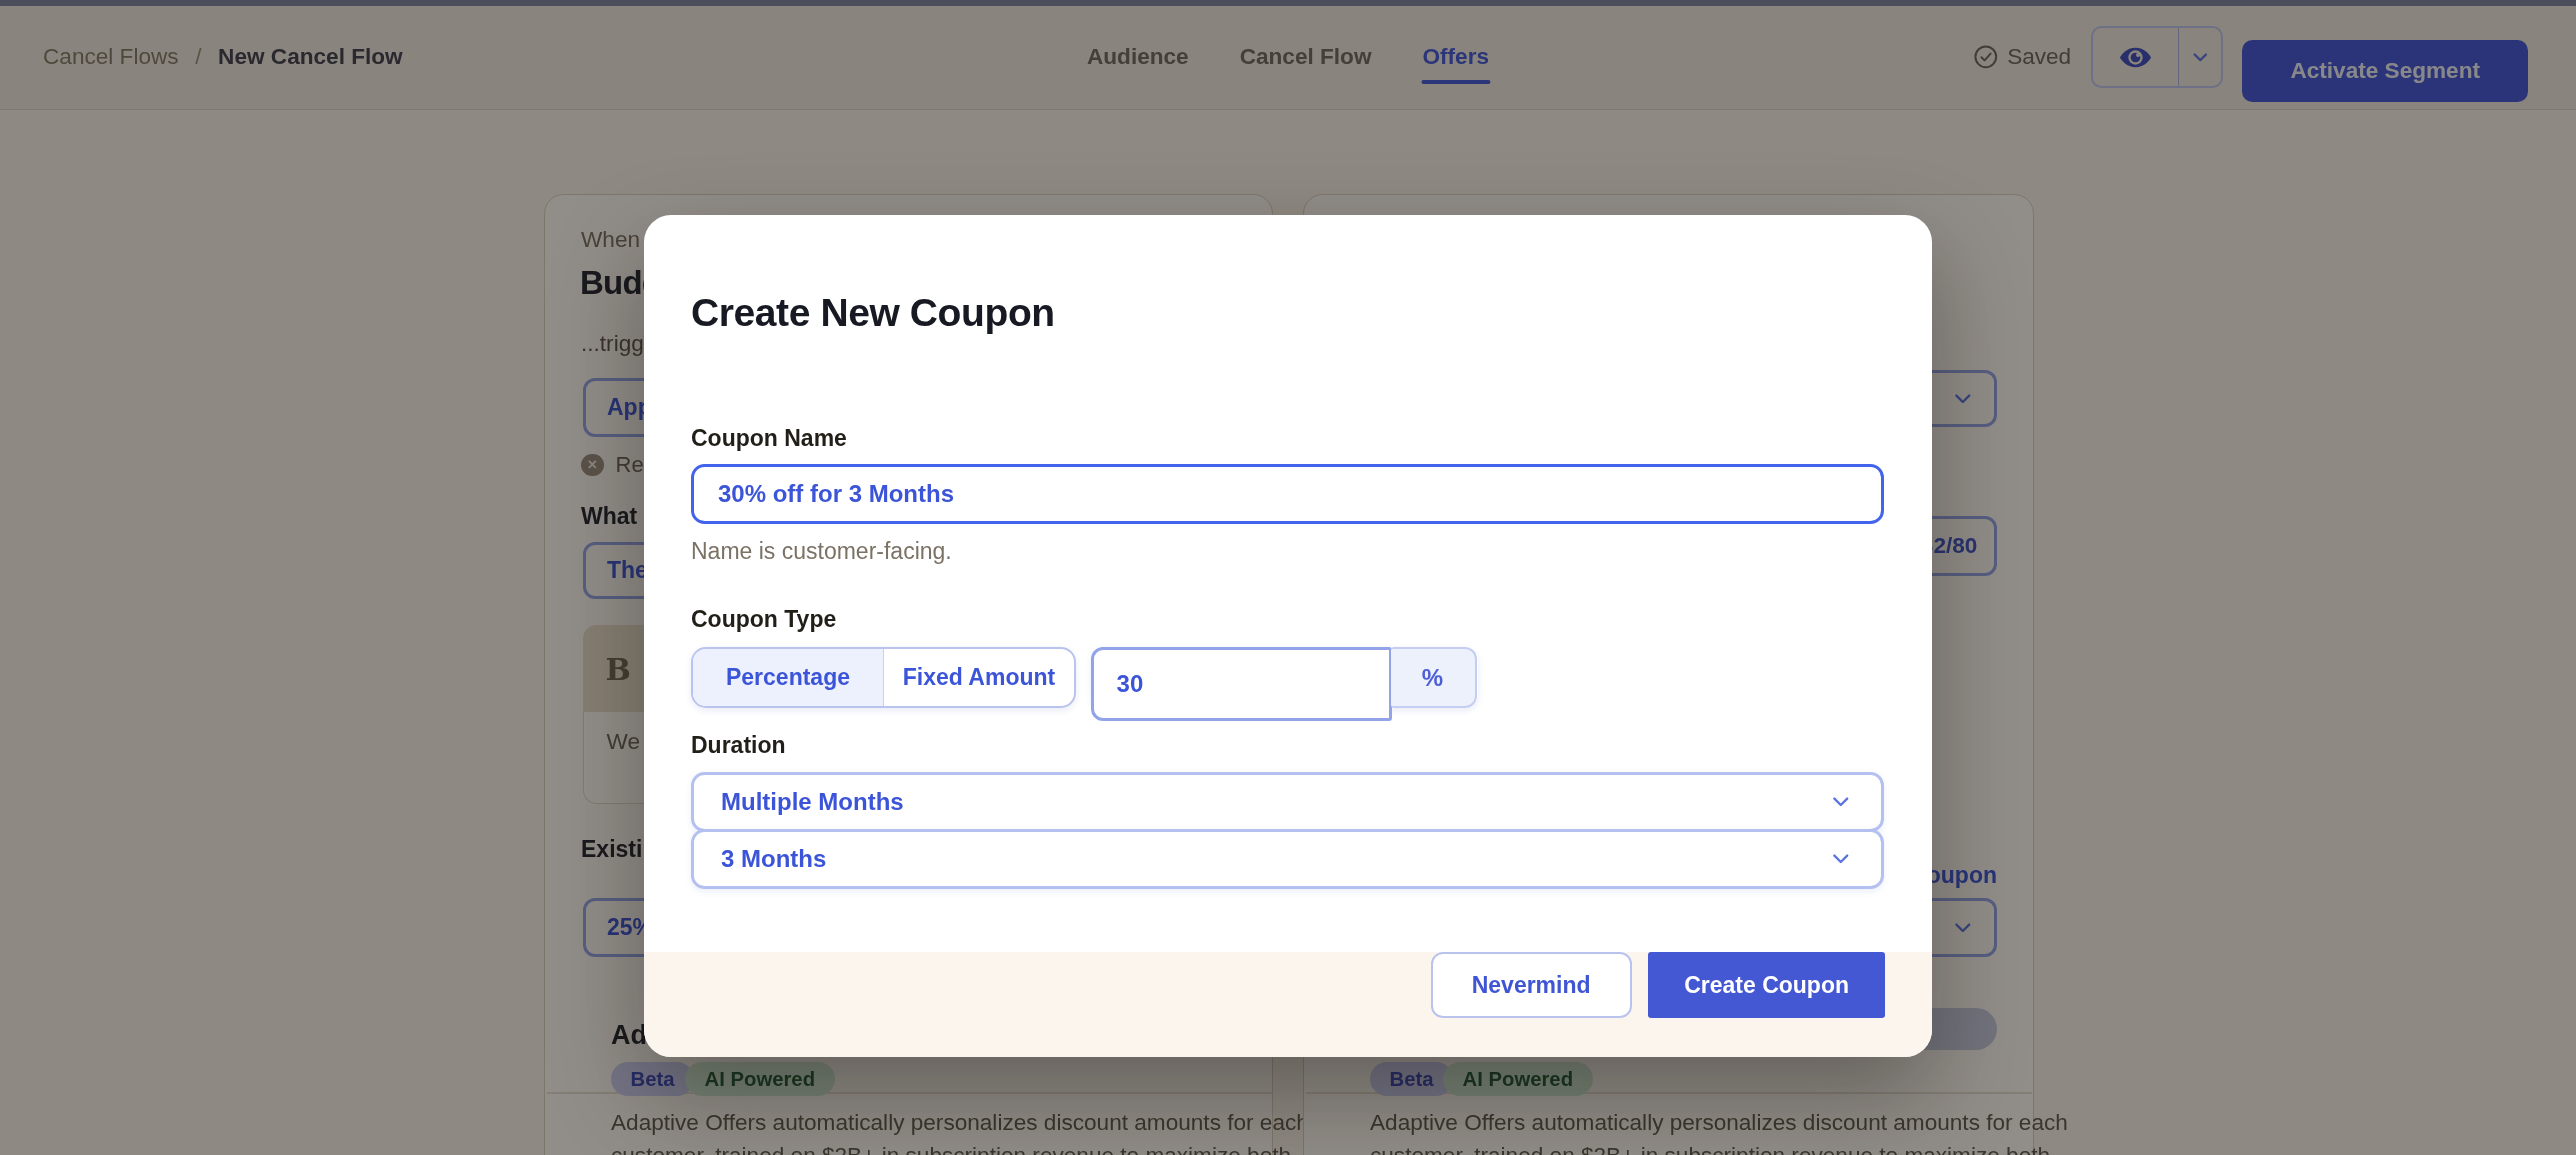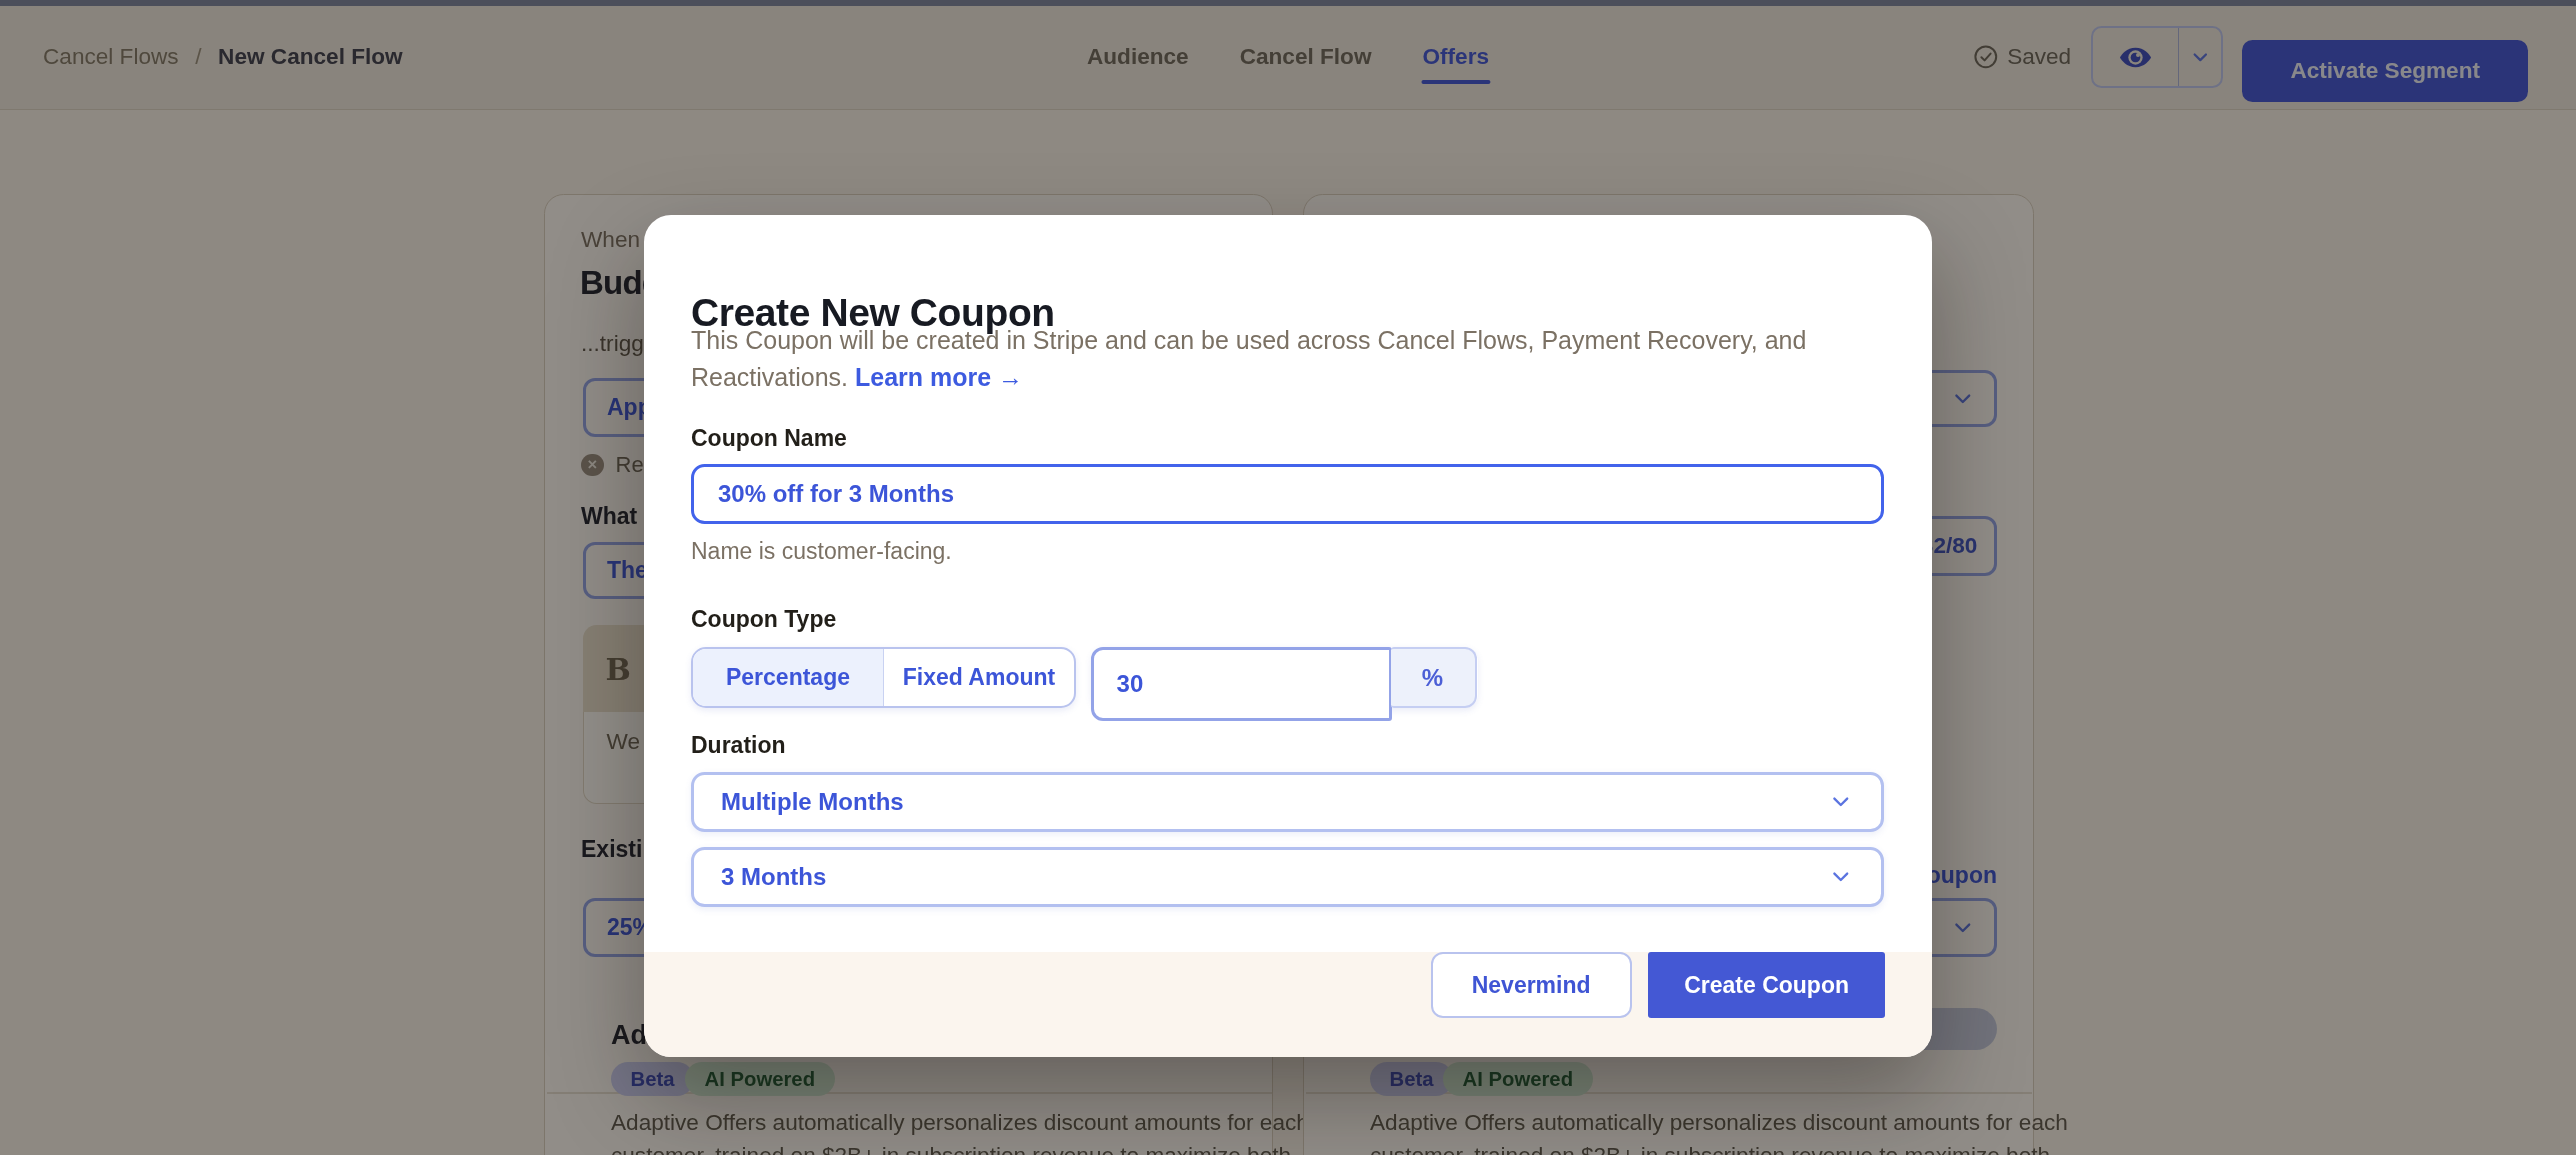--- a/index.html
+++ b/index.html
@@ -186,25 +186,20 @@
     <div class="badge beta" style="left:66px;top:867px;" data-name="beta-badge">Beta</div>
     <div class="badge ai" style="left:139px;top:867px;" data-name="ai-powered-badge">AI Powered</div>
     <span class="para-line" style="left:66px;top:915px;" data-name="adaptive-offers-description-line1">Adaptive Offers automatically personalizes discount amounts for each</span>
     <span class="para-line" style="left:66px;top:948px;" data-name="adaptive-offers-description-line2">customer, trained on $2B+ in subscription revenue to maximize both</span>
   </section>
 
   <div id="overlay" data-name="modal-scrim"></div>
 
   <div id="modal" data-name="create-coupon-modal">
     <h1 class="m-title" data-name="modal-title">Create New Coupon</h1>
-    <div class="m-desc" data-name="modal-description">
-      <span data-name="modal-description-line1">This Coupon will be created in Stripe and can be used across Cancel Flows, Payment Recovery, and</span><br>
-      <span data-name="modal-description-line2">Reactivations.</span>
-      <a data-name="learn-more-link">Learn more →</a>
-    </div>
 
     <label class="m-label" style="top:426px;" data-name="coupon-name-label">Coupon Name</label>
     <input class="m-input" style="top: 249px;" type="text" data-name="coupon-name-input" value="30% off for 3 Months">
     <div class="m-helper" style="top:323px;" data-name="coupon-name-helper">Name is customer-facing.</div>
 
     <label class="m-label" style="top:391px;" data-name="coupon-type-label">Coupon Type</label>
     <div class="seg" data-name="coupon-type-segmented-control">
       <div class="seg-opt selected" data-name="coupon-type-option-percentage">Percentage</div>
       <div class="seg-opt" data-name="coupon-type-option-fixed-amount">Fixed Amount</div>
     </div>
@@ -215,21 +210,21 @@
 
     <label class="m-label" style="top:517px;" data-name="duration-label">Duration</label>
     <div class="m-select" style="top:557px;" data-name="duration-interval-select">
       <span data-name="duration-interval-value">Multiple Months</span>
       <span class="chev" data-name="chevron-down-icon">
         <svg viewBox="0 0 24 24">
             <path d="M6 9 L12 15 L18 9" fill="none" stroke="currentColor" stroke-width="2.2" stroke-linecap="round" stroke-linejoin="round"></path>
           </svg>
       </span>
     </div>
-    <div class="m-select" style="top:632px;text-align:center;" data-name="duration-length-select">
+    <div class="m-select" style="top:614px;text-align:center;" data-name="duration-length-select">
       <span data-name="duration-length-value">3 Months</span>
       <span class="chev" data-name="chevron-down-icon">
         <svg viewBox="0 0 24 24">
             <path d="M6 9 L12 15 L18 9" fill="none" stroke="currentColor" stroke-width="2.2" stroke-linecap="round" stroke-linejoin="round"></path>
           </svg>
       </span>
     </div>
 
     <div class="m-footer" data-name="modal-footer">
       <button class="btn-secondary" data-name="nevermind-button">Nevermind</button>

